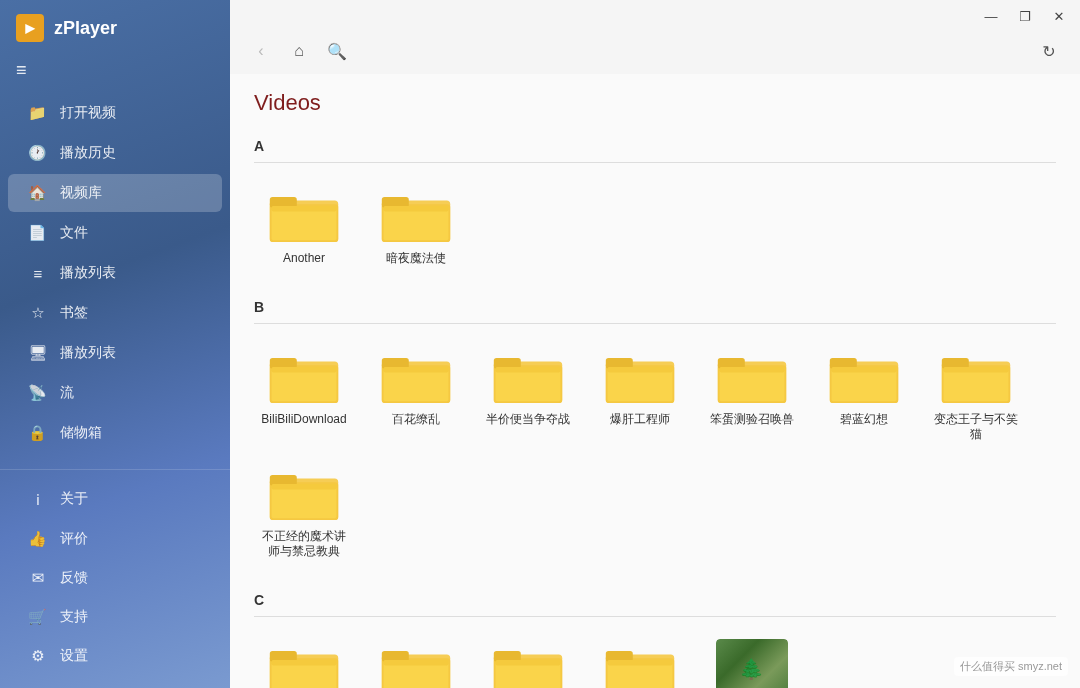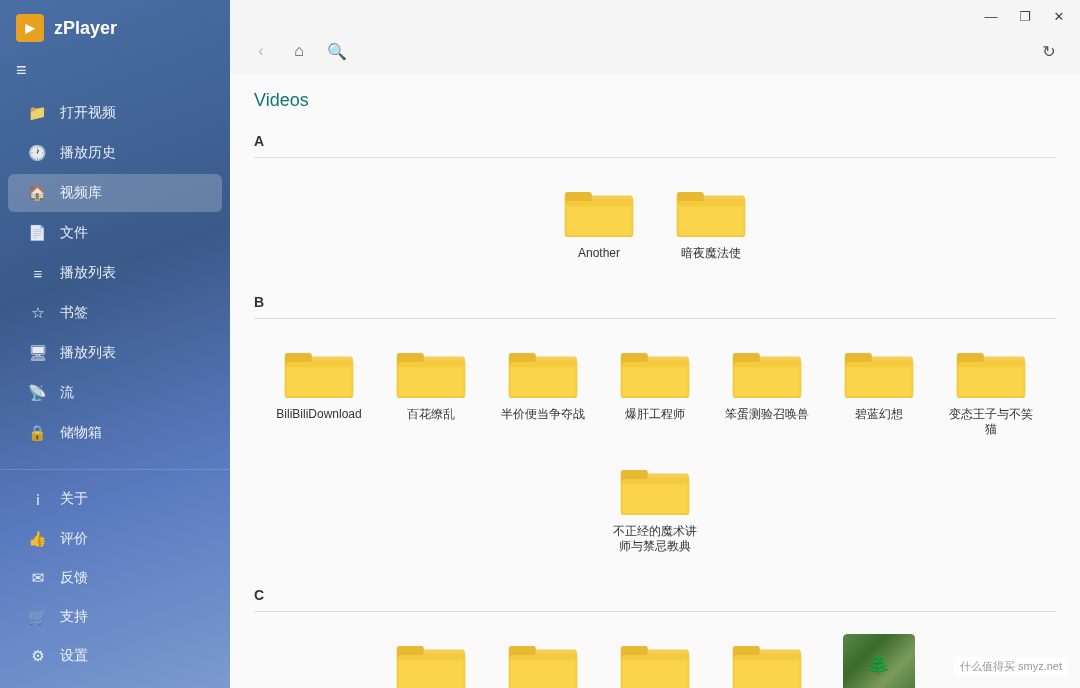--- a/index.html
+++ b/index.html
@@ -124,41 +124,40 @@
       background: #fafafa;
       overflow-y: auto;
       padding: 16px 24px 24px 24px;
       position: relative;
     }
     .content::-webkit-scrollbar { width: 8px; }
     .content::-webkit-scrollbar-track { background: #f0f0f0; }
     .content::-webkit-scrollbar-thumb { background: #ccc; border-radius: 4px; }
 
     .page-title {
-      font-size: 18px;
+      font-size: 22px;
       font-weight: 400;
-      color: #0f766e;
+      color: #7f1d1d;
       margin-bottom: 16px;
     }
 
     .section-letter {
       font-size: 14px;
       font-weight: 600;
       color: #333;
       padding: 6px 0 8px 0;
       border-bottom: 1px solid #ddd;
       margin-bottom: 16px;
     }
 
     .folder-grid {
       display: flex;
       flex-wrap: wrap;
       gap: 8px 12px;
       margin-bottom: 20px;
-      justify-content: center;
     }
 
     .folder-item {
       display: flex;
       flex-direction: column;
       align-items: center;
       width: 100px;
       cursor: pointer;
       padding: 6px;
       border-radius: 4px;

